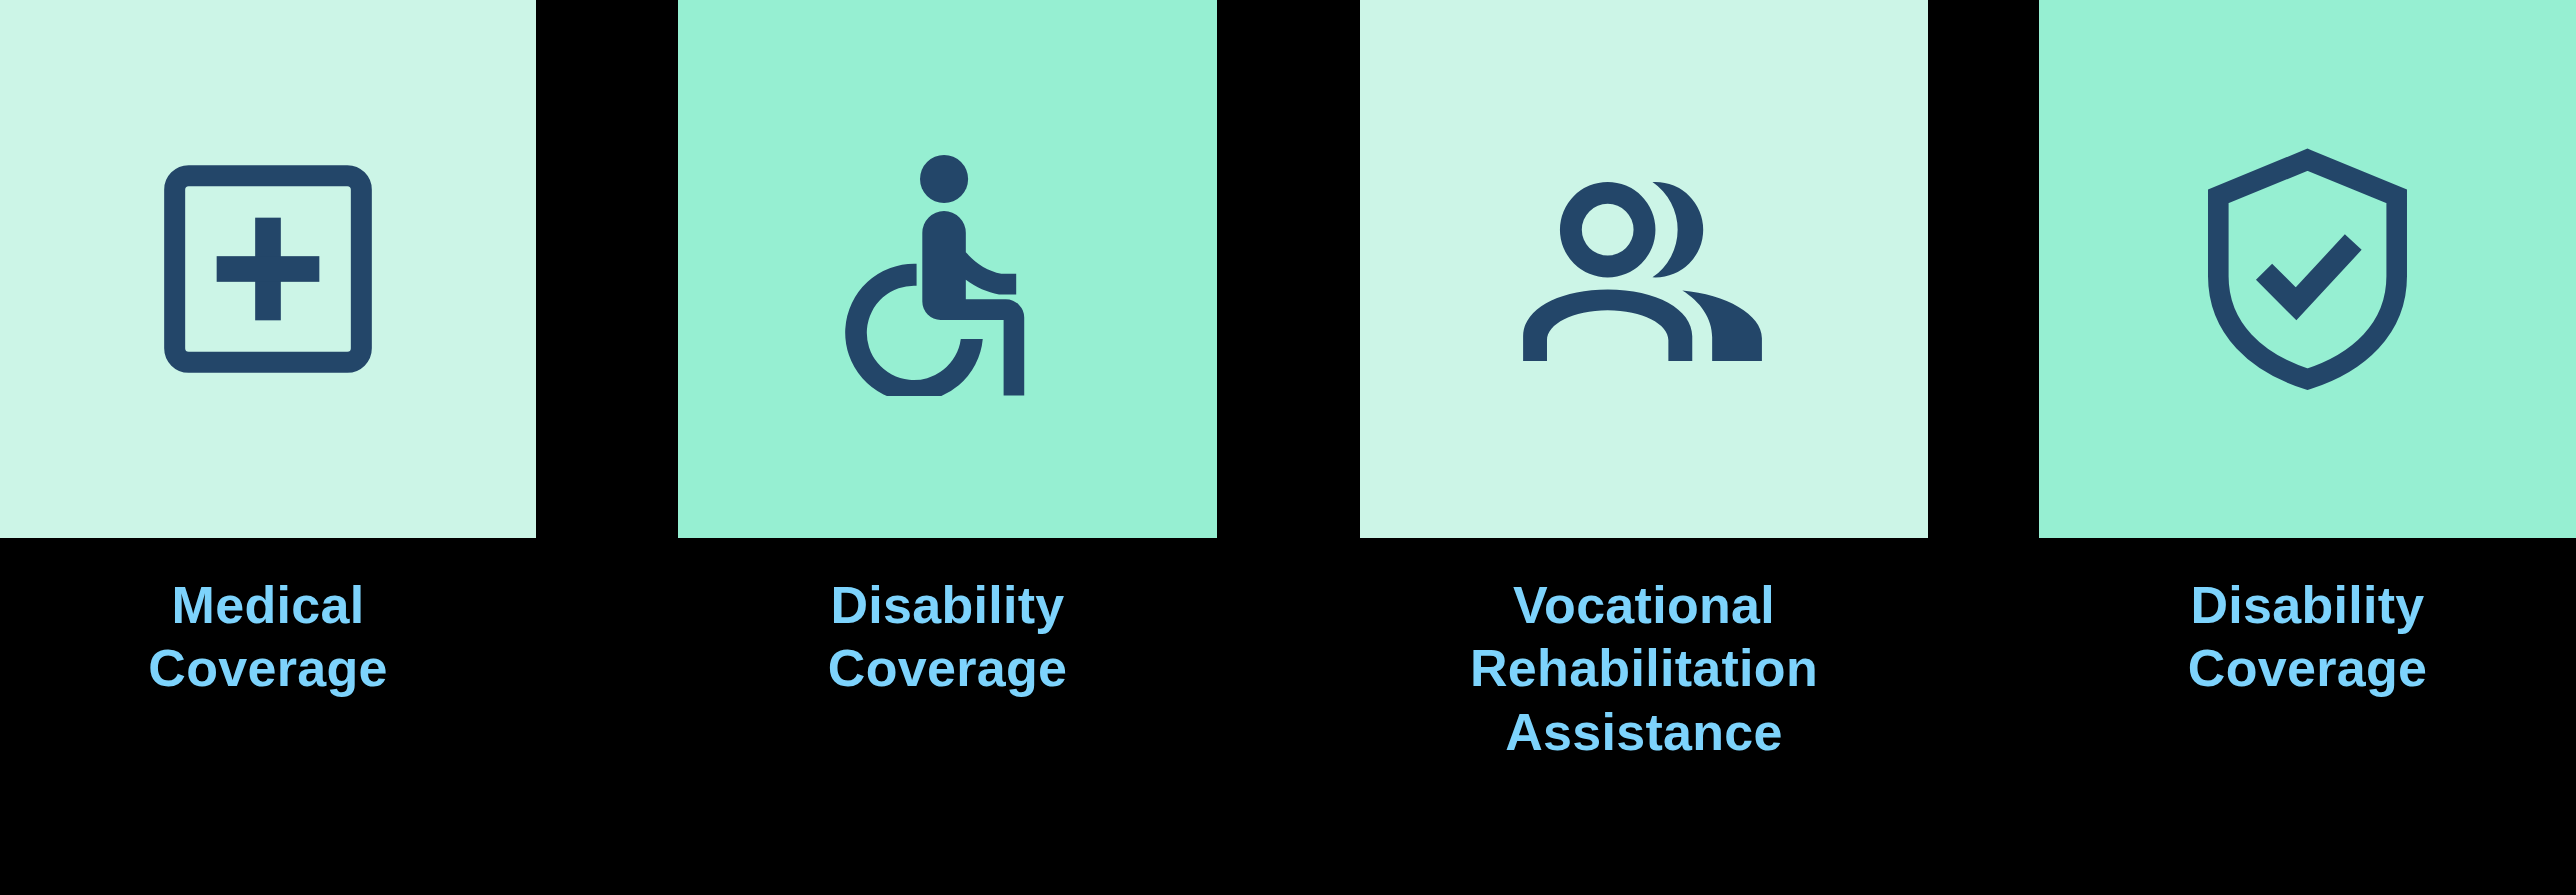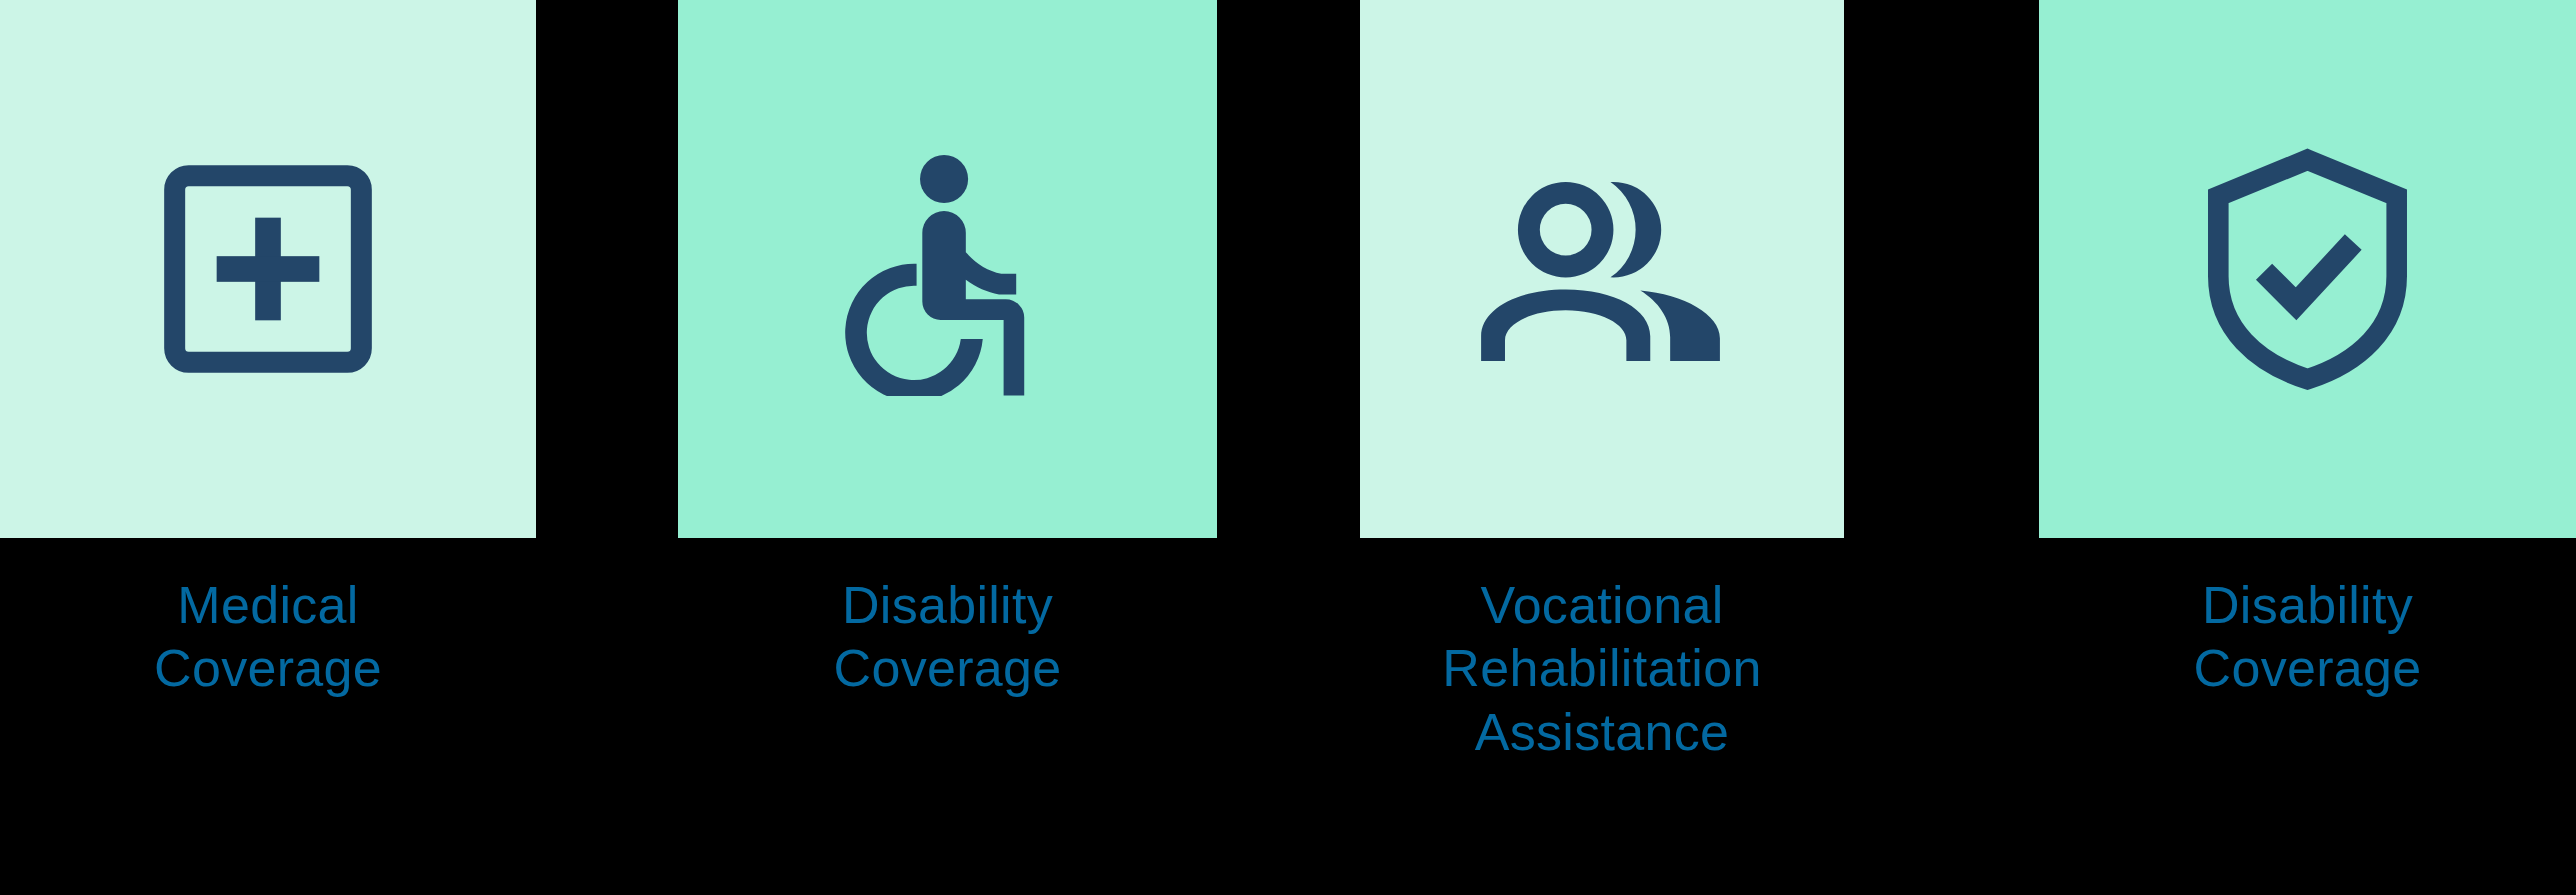--- a/index.html
+++ b/index.html
@@ -41,33 +41,33 @@
   .card-icon {
     display: block;
     line-height: 0;
   }
 
   .card-label {
     width: 100%;
     box-sizing: border-box;
     margin-top: 36px;
     text-align: center;
-    color: #0369a1;
+    color: #7dd3fc;
     font-family: "Liberation Sans", sans-serif;
     font-size: 52px;
-    font-weight: 400;
+    font-weight: 700;
     line-height: 1.22;
     letter-spacing: 0.3px;
     white-space: pre-line;
   }
 
   
   #card-0 { left: 0px;    width: 536px; }
   #card-1 { left: 678px; width: 539px; }
-  #card-2 { left: 1360px; width: 484px; }
+  #card-2 { left: 1360px; width: 568px; }
   #card-3 { left: 2039px; width: 537px; }
 
   #card-0 .card-label { padding: 0 54px; }
   #card-1 .card-label { padding: 0 42px; }
   #card-2 .card-label { padding: 0 12px; }
   #card-3 .card-label { padding: 0 42px; }
 </style>
 </head>
 <body>
 

